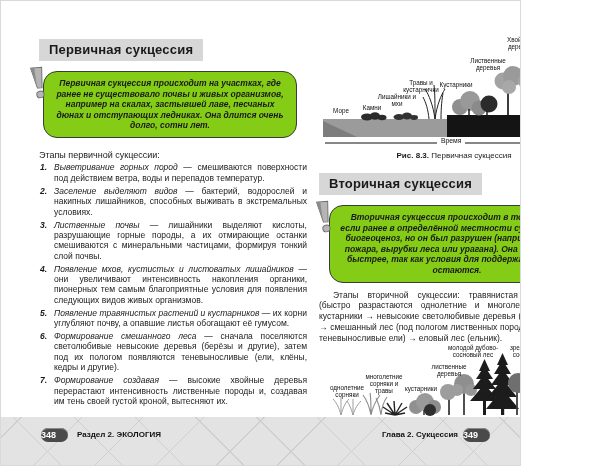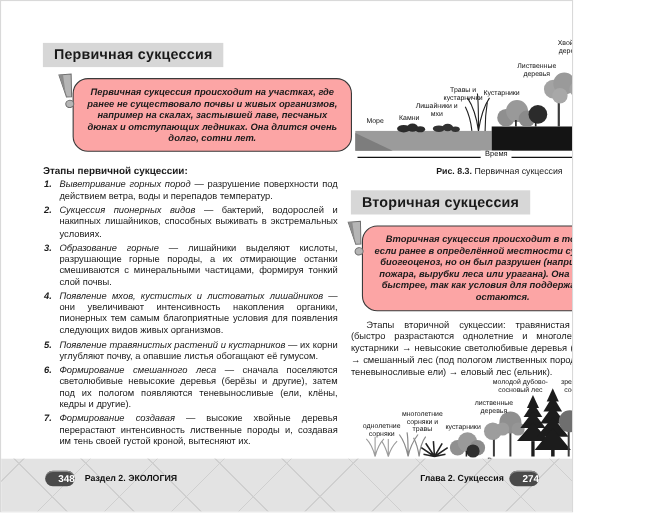--- a/index.html
+++ b/index.html
@@ -6,28 +6,28 @@
   #page{position:relative;width:521px;height:466px;background:#ffffff;
         font-family:"Liberation Sans",sans-serif;color:#1a1a1a;overflow:hidden;
         border:1px solid #d9d9d9;box-sizing:border-box;}
   .col{position:absolute;}
   #left-col{left:38px;top:38px;width:268px;}
   #right-col{left:318px;top:30px;width:270px;}
 
   .header-box{display:inline-block;background:#d7d7d7;font-weight:bold;
               font-size:13px;padding:3px 10px 4px 10px;letter-spacing:.2px;}
 
-  .note-box{position:relative;margin:10px 0 0 27px;width:232px;
-            border:1.5px solid #3a3a3a;border-radius:14px;background:#fca5a5;
+  .note-box{position:relative;margin:10px 0 0 4px;width:232px;
+            border:1.5px solid #3a3a3a;border-radius:14px;background:#84cc16;
             padding:6px 10px;}
   .note-box .note-text{font-size:8.5px;line-height:10.6px;font-weight:bold;
             font-style:italic;text-align:center;}
   .excl{position:absolute;left:-16px;top:-8px;width:22px;height:38px;}
 
-  .stages-title{font-weight:bold;font-size:9px;margin-top:12px;}
+  .stages-title{font-weight:normal;font-size:9px;margin-top:12px;}
   .stage{position:relative;padding-left:15px;margin-top:2.5px;font-size:8.5px;
          line-height:10.4px;text-align:justify;}
   .stage .num{position:absolute;left:1px;top:0;font-weight:bold;font-style:italic;}
   .term{font-style:italic;}
 
   .figure{position:relative;width:270px;}
   #fig83{height:132px;}
   #fig84{margin-top:3px;height:94px;}
   .fig-label{position:absolute;font-size:6.3px;line-height:7px;text-align:center;
              color:#111;}
@@ -40,21 +40,21 @@
         margin-top:7px;}
   #right-col .header-box{margin-top:10px;}
   #right-col .note-box{width:234px;margin-left:10px;}
 
   #footer{position:absolute;left:0;right:0;bottom:0;height:48px;background:#e3e3e3;
      background-image:
        repeating-linear-gradient(45deg,transparent 0 42px,#cfcfcf 42px 43px),
        repeating-linear-gradient(-45deg,transparent 0 42px,#cfcfcf 42px 43px);}
   .badge{position:absolute;top:11px;width:27px;height:14px;border-radius:7px;
          background:#4a4a4a;color:#fff;font-weight:bold;font-size:9px;
-         text-align:right;line-height:14px;box-shadow:inset 0 1px 0 #8a8a8a;}
+         text-align:left;line-height:14px;box-shadow:inset 0 1px 0 #8a8a8a;}
   .footer-text{position:absolute;top:13px;font-weight:bold;font-size:8px;color:#111;}
   #footer-badge-left{left:40px;}
   #footer-text-left{left:76px;}
   #footer-text-right{right:62px;}
   #footer-badge-right{right:30px;}
 </style>
 </head>
 <body>
 
 <div id="page">
@@ -71,30 +71,30 @@
         </g>
       </svg>
       <div class="note-text">Первичная сукцессия происходит на участках, где ранее не существовало почвы и живых организмов, например на скалах, застывшей лаве, песчаных дюнах и отступающих ледниках. Она длится очень долго, сотни лет.</div>
     </div>
 
     <div class="stages-title">Этапы первичной сукцессии:</div>
 
     <div class="stage">
       <span class="num">1.</span>
       <span class="term">Выветривание горных пород</span>
-      <span>— разрушение поверхности под действием ветра, воды и перепадов температур.</span>
+      <span>— смешиваются поверхности под действием ветра, воды и перепадов температур.</span>
     </div>
     <div class="stage">
       <span class="num">2.</span>
-      <span class="term">Сукцессия пионерных видов</span>
+      <span class="term">Заселение выделяют видов</span>
       <span>— бактерий, водорослей и накипных лишайников, способных выживать в экстремальных условиях.</span>
     </div>
     <div class="stage">
       <span class="num">3.</span>
-      <span class="term">Образование горные</span>
+      <span class="term">Лиственные почвы</span>
       <span>— лишайники выделяют кислоты, разрушающие горные породы, а их отмирающие останки смешиваются с минеральными частицами, формируя тонкий слой почвы.</span>
     </div>
     <div class="stage">
       <span class="num">4.</span>
       <span class="term">Появление мхов, кустистых и листоватых лишайников</span>
       <span>— они увеличивают интенсивность накопления органики, пионерных тем самым благоприятные условия для появления следующих видов живых организмов.</span>
     </div>
     <div class="stage">
       <span class="num">5.</span>
       <span class="term">Появление травянистых растений и кустарников</span>
@@ -297,16 +297,16 @@
         <b>Рис. 8.4.</b>
         <span>Вторичная сукцессия</span>
       </div>
     </div>
   </div>
 
   <div id="footer">
     <div class="badge" id="footer-badge-left">348</div>
     <div class="footer-text" id="footer-text-left">Раздел 2. ЭКОЛОГИЯ</div>
     <div class="footer-text" id="footer-text-right">Глава 2. Сукцессия</div>
-    <div class="badge" id="footer-badge-right">274</div>
+    <div class="badge" id="footer-badge-right">349</div>
   </div>
 
 </div>
 
 </body></html>

